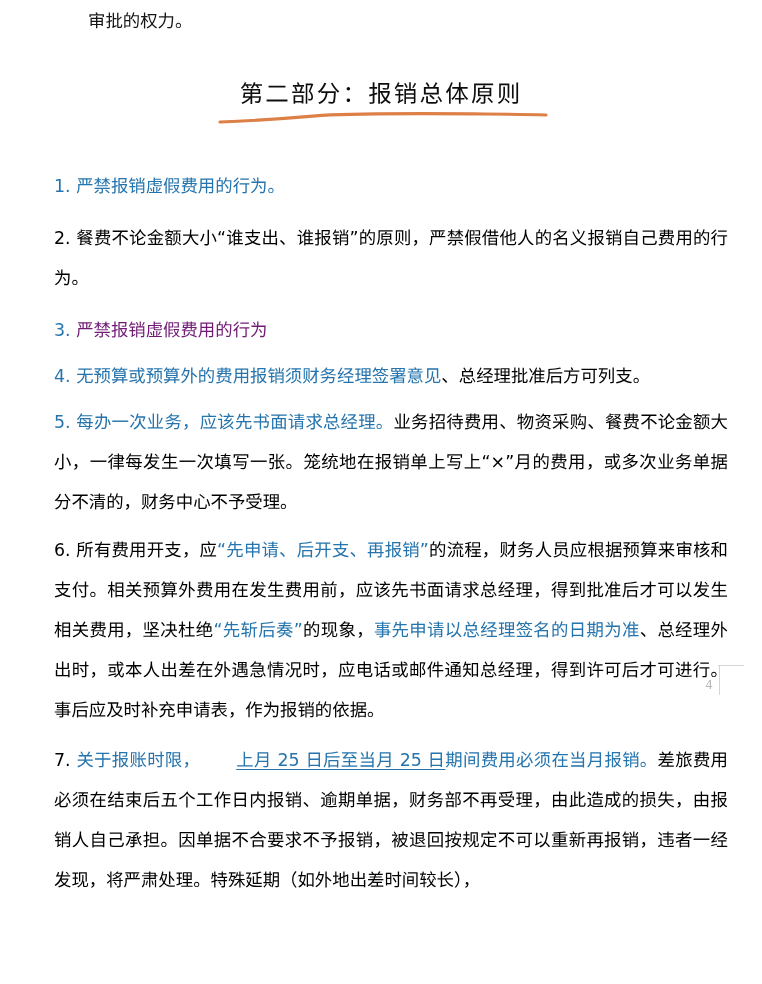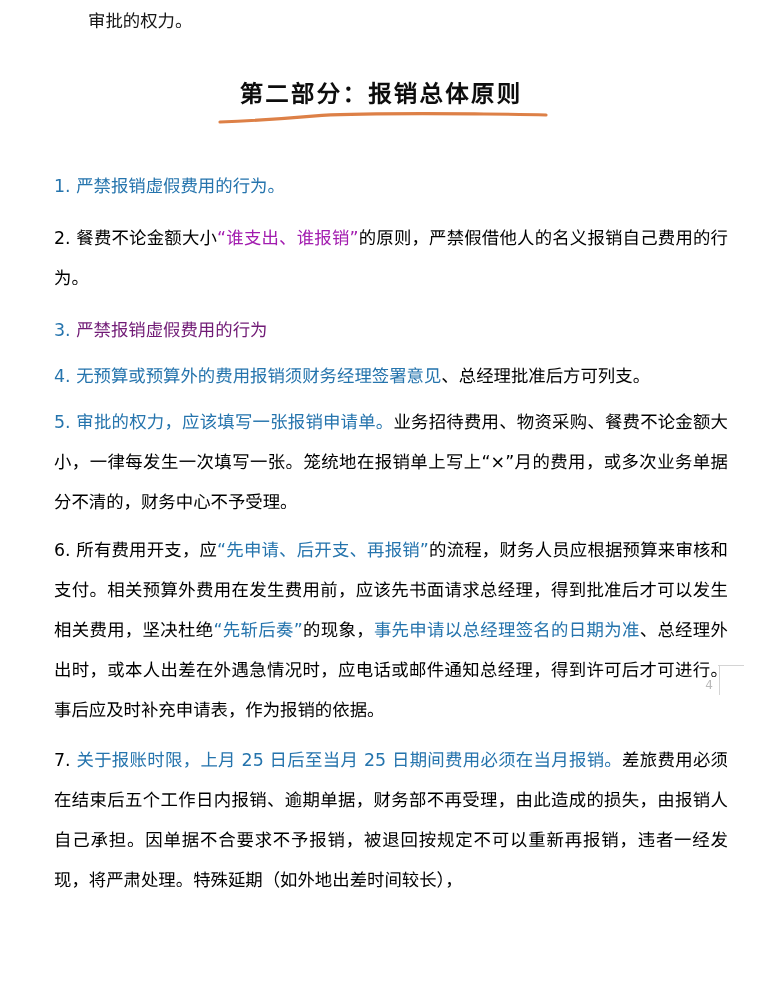--- a/index.html
+++ b/index.html
@@ -44,21 +44,21 @@
     top: 78px;
     width: 762px;
     text-align: center;
   }
   .heading-text {
     display: inline-block;
     font-size: 23.5px;
     line-height: 32px;
     color: #0d0d0d;
     letter-spacing: 2.2px;
-    font-weight: 700;
+    font-weight: 400;
   }
   .heading-underline {
     position: absolute;
     left: 218px;
     top: 110px;
     width: 330px;
     height: 14px;
     overflow: visible;
   }
 
@@ -80,21 +80,21 @@
     text-justify: inter-character;
     text-indent: 0;
   }
   .item .num {
     white-space: pre;
   }
 
   
   .blue   { color: #2574ad; }
   .black  { color: #000000; }
-  .ul     { text-underline-offset: 3px; text-decoration-thickness: 1px; }
+  .ul     { text-decoration: underline; text-underline-offset: 3px; text-decoration-thickness: 1px; margin-left: 36px; }
 
   
   .i1 { margin-top: 0px;  }
   .i2 { margin-top: 12px; }
   .i3 { margin-top: 12px; }
   .i4 { margin-top: 6px;  }
   .i5 { margin-top: 6px;  }
   .i6 { margin-top: 8px;  }
   .i7 { margin-top: 10px; }
 
@@ -141,24 +141,24 @@
   <div class="heading-wrap">
     <span class="heading-text">第二部分：报销总体原则</span>
   </div>
 
   <svg class="heading-underline" viewBox="0 0 330 14" preserveAspectRatio="none">
     <path id="underline-path" d="M2,12 C40,10.5 72,8.2 104,5.4 C150,3.0 210,3.6 266,4.0 C292,4.2 316,4.6 328,5.0" fill="none" stroke="#dd8047" stroke-width="3.2" stroke-linecap="round" stroke-linejoin="round"></path>
   </svg>
 
   <div class="list" id="principle-list">
       <p class="item i1"><span class="num blue" style="color: rgb(37, 116, 173);">1. </span><span class="blue" style="color: rgb(37, 116, 173);">严禁报销虚假费用的行为。</span></p>
-      <p class="item i2"><span class="num black">2. </span><span class="black">餐费不论金额大小</span><span class="blue" style="color: #a21caf;">“谁支出、谁报销”</span><span class="black">的原则，严禁假借他人的名义报销自己费用的行为。</span></p>
+      <p class="item i2"><span class="num black">2. </span><span class="black">餐费不论金额大小</span><span class="blue" style="color: #000000;">“谁支出、谁报销”</span><span class="black">的原则，严禁假借他人的名义报销自己费用的行为。</span></p>
       <p class="item i3"><span class="num blue" style="color: rgb(37, 116, 173);">3. </span><span class="blue" style="color: #701a75;">严禁报销虚假费用的行为</span></p>
       <p class="item i4"><span class="num blue" style="color: rgb(37, 116, 173);">4. </span><span class="blue" style="color: rgb(37, 116, 173);">无预算或预算外的费用报销须财务经理签署意见</span><span class="black">、总经理批准后方可列支。</span></p>
-      <p class="item i5"><span class="num blue" style="color: rgb(37, 116, 173);">5. </span><span class="blue" style="color: rgb(37, 116, 173);">审批的权力，应该填写一张报销申请单。</span><span class="black">业务招待费用、物资采购、餐费不论金额大小，一律每发生一次填写一张。笼统地在报销单上写上“×”月的费用，或多次业务单据分不清的，财务中心不予受理。</span></p>
+      <p class="item i5"><span class="num blue" style="color: rgb(37, 116, 173);">5. </span><span class="blue" style="color: rgb(37, 116, 173);">每办一次业务，应该先书面请求总经理。</span><span class="black">业务招待费用、物资采购、餐费不论金额大小，一律每发生一次填写一张。笼统地在报销单上写上“×”月的费用，或多次业务单据分不清的，财务中心不予受理。</span></p>
       <p class="item i6"><span class="num black">6. </span><span class="black">所有费用开支，应</span><span class="blue" style="color: rgb(37, 116, 173);">“先申请、后开支、再报销”</span><span class="black">的流程，财务人员应根据预算来审核和支付。相关预算外费用在发生费用前，应该先书面请求总经理，得到批准后才可以发生相关费用，坚决杜绝</span><span class="blue" style="color: rgb(37, 116, 173);">“先斩后奏”</span><span class="black">的现象，</span><span class="blue" style="color: rgb(37, 116, 173);">事先申请以总经理签名的日期为准</span><span class="black">、总经理外出时，或本人出差在外遇急情况时，应电话或邮件通知总经理，得到许可后才可进行。事后应及时补充申请表，作为报销的依据。</span></p>
       <p class="item i7"><span class="num black">7. </span><span class="blue" style="color: rgb(37, 116, 173);">关于报账时限，</span><span class="blue ul" style="color: rgb(37, 116, 173);">上月 25 日后至当月 25 日</span><span class="blue" style="color: rgb(37, 116, 173);">期间费用必须在当月报销。</span><span class="black">差旅费用必须在结束后五个工作日内报销、逾期单据，财务部不再受理，由此造成的损失，由报销人自己承担。因单据不合要求不予报销，被退回按规定不可以重新再报销，违者一经发现，将严肃处理。特殊延期（如外地出差时间较长），</span></p>
     </div>
 
   <div class="corner-mark">
     <div class="vline"></div>
     <div class="hline"></div>
     <div class="page-number">4</div>
   </div>
 

